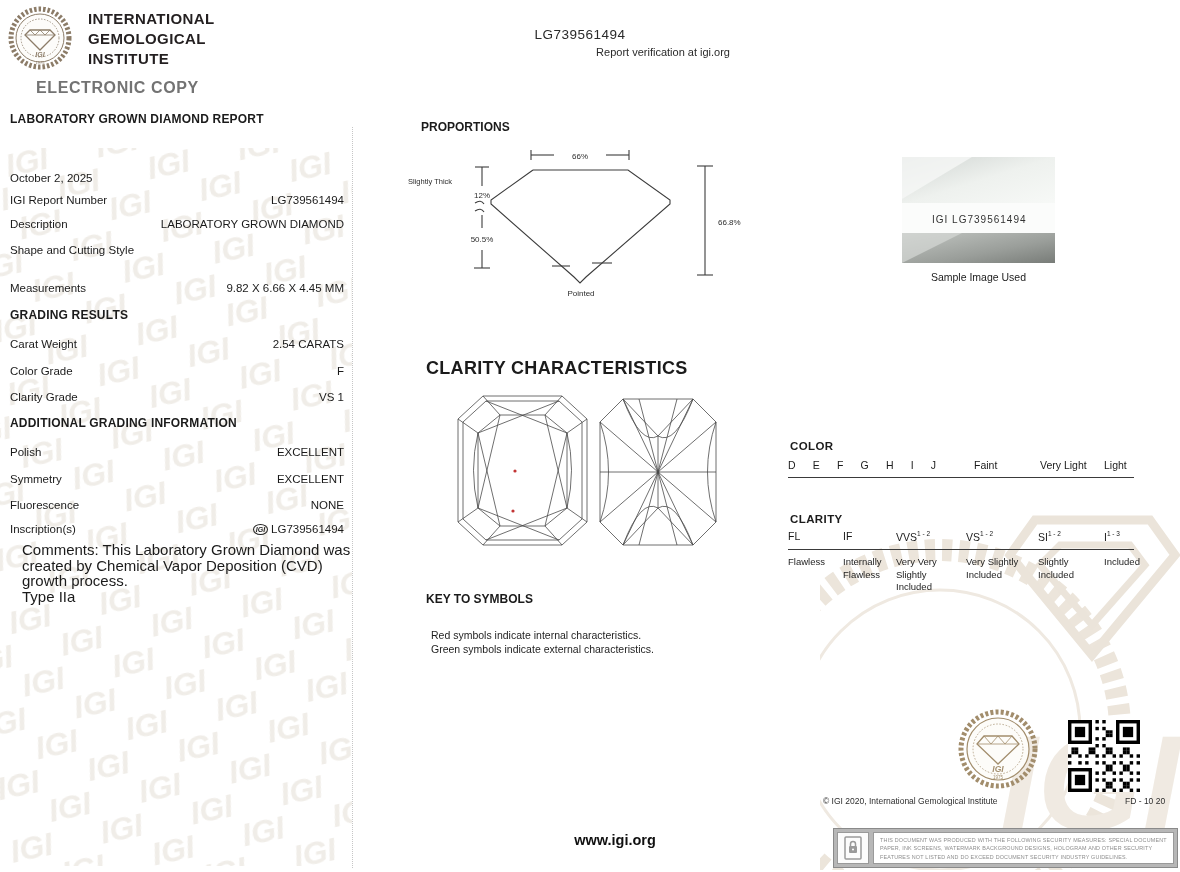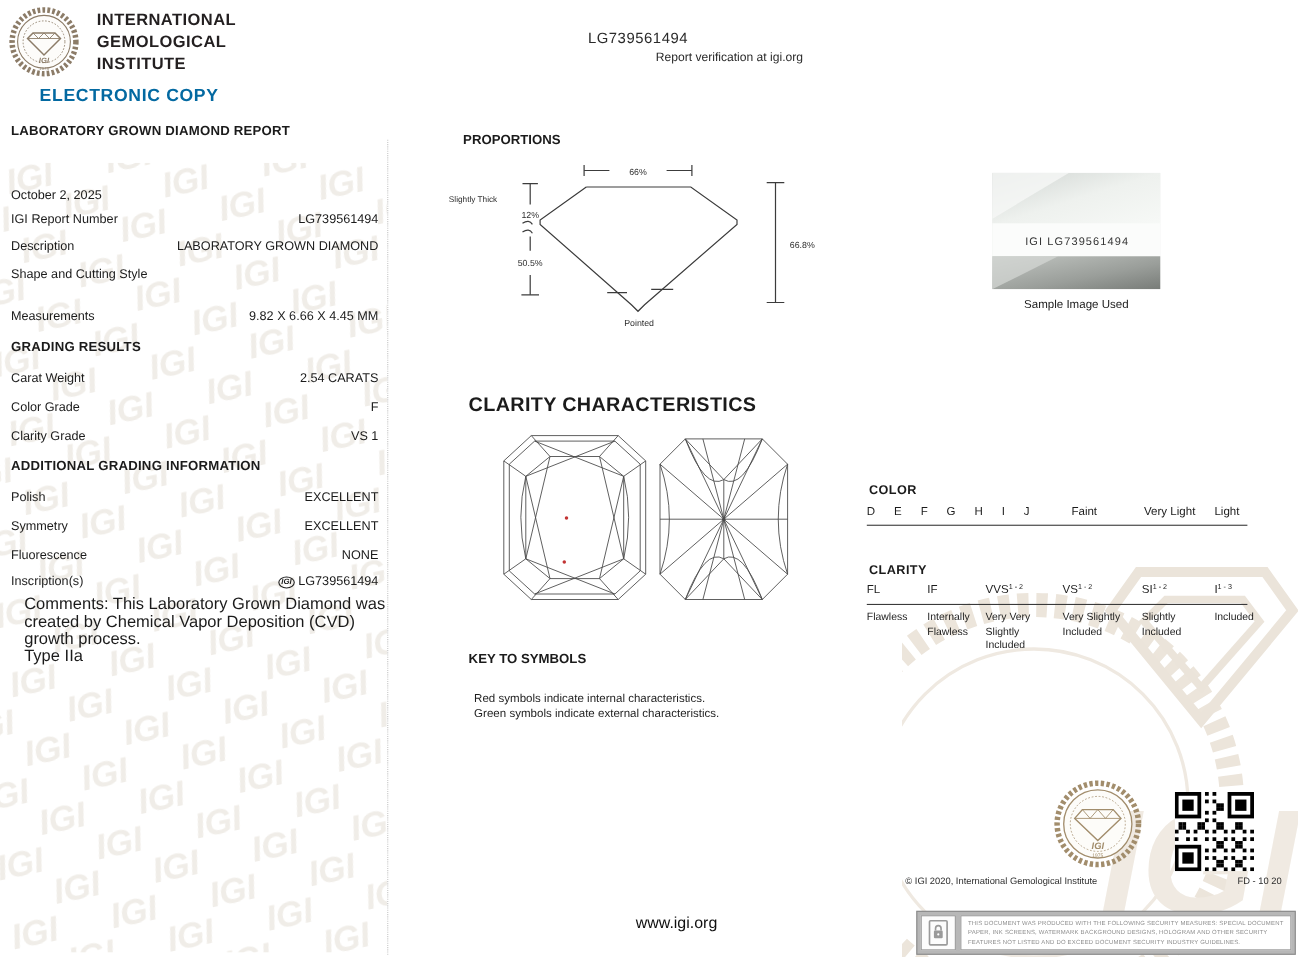--- a/index.html
+++ b/index.html
@@ -7,21 +7,21 @@
   .page { position:relative; width:1180px; height:872px; background:#fff; overflow:hidden; color:#1b1b1b; }
 
   
   .wm-left { position:absolute; left:0; top:148px; width:352px; height:718px; z-index:0; }
   .wm-right { position:absolute; left:820px; top:400px; width:360px; height:470px; z-index:0; }
 
   .layer { position:relative; z-index:2; }
 
   
   .org-name { position:absolute; left:88px; top:9px; font-size:15px; font-weight:bold; letter-spacing:.4px; line-height:20px; color:#231f20; }
-  .electronic-copy { position:absolute; left:36px; top:79px; font-size:16px; font-weight:bold; color:#0369a1; letter-spacing:.6px;text-align:right; }
+  .electronic-copy { position:absolute; left:36px; top:79px; font-size:16px; font-weight:bold; color:#737373; letter-spacing:.6px;text-align:right; }
   .top-report-no { position:absolute; left:430px; top:27px; width:300px; text-align:center; font-size:13.5px; letter-spacing:.5px; color:#2a2a2a; }
   .top-verif { position:absolute; left:430px; top:46px; width:300px; text-align:right; font-size:11px; color:#2a2a2a; }
 
   
   .lc-title { position:absolute; left:10px; top:112px; font-size:12px; font-weight:bold; letter-spacing:.2px; }
   .lc-date { position:absolute; left:10px; top:172px; font-size:11.5px; }
   .row { position:absolute; left:10px; width:334px; display:flex; justify-content:space-between; font-size:11.5px; }
   .row .val { text-align:right; }
   .sec-title { position:absolute; left:10px; font-size:12px; font-weight:bold; letter-spacing:.2px; }
   .comments { position:absolute; left:22px; width:336px; font-size:15px; line-height:15.5px; }
@@ -48,21 +48,21 @@
   .color-line { position:absolute; left:788px; top:477px; width:346px; border-top:1.5px solid #3a3a3a; }
   .h-clarity { position:absolute; left:790px; top:513px; font-size:11.5px; font-weight:bold; letter-spacing:.4px; }
   .cl-col { position:absolute; font-size:10.5px; }
   .cl-col sup { font-size:6.5px; }
   .clarity-line { position:absolute; left:788px; top:549px; width:346px; border-top:1.5px solid #3a3a3a; }
   .cl-desc { position:absolute; top:556px; font-size:9.5px; line-height:12.5px; color:#1e1e1e; }
 
   
   .copyright { position:absolute; left:823px; top:796px; font-size:8.5px; color:#2e2e2e; }
   .form-code { position:absolute; left:1125px; top:796px; font-size:8.5px; color:#2e2e2e; }
-  .website { position:absolute; left:480px; top:832px; width:270px; text-align:center; font-size:14.5px; font-weight:normal; color:#101010; }
+  .website { position:absolute; left:480px; top:832px; width:270px; text-align:center; font-size:14.5px; font-weight:bold; color:#101010; }
   .sec-strip { position:absolute; left:833px; top:828px; width:345px; height:40px; background:#b7b7b7; border:1px solid #8a8a8a; padding:3px; display:flex; gap:4px; }
   .sec-icon-box { width:32px; height:32px; background:#fcfcfc; border:1px solid #9a9a9a; display:flex; align-items:center; justify-content:center; }
   .sec-text { flex:1; background:#fff; border:1px solid #9a9a9a; padding:3px 6px; font-size:5.4px; line-height:1.55; color:#8d8d8d; letter-spacing:.2px; }
   .seal-bottom { position:absolute; left:950px; top:708px; }
   .qr { position:absolute; left:1068px; top:720px; }
   .logo-top { position:absolute; left:8px; top:6px; }
 </style>
 </head>
 <body>
 

